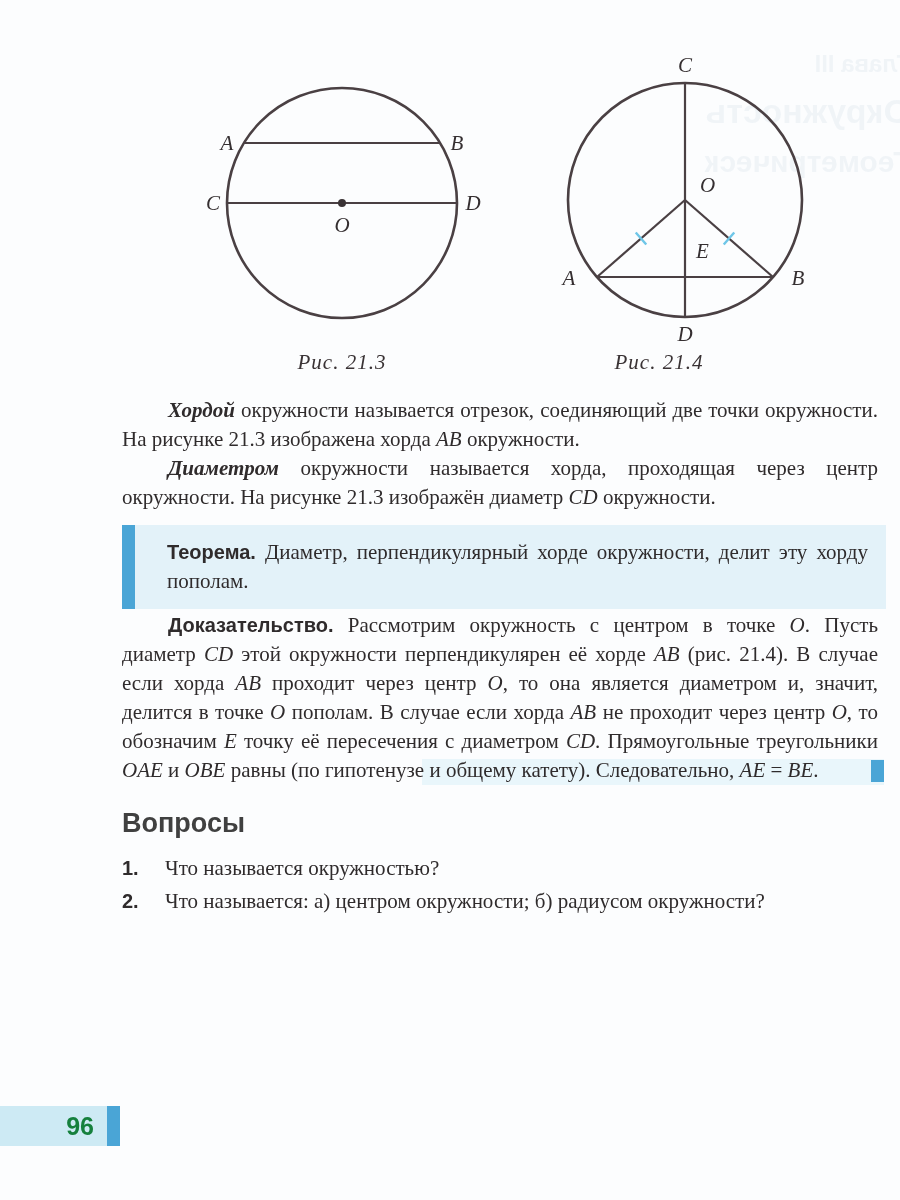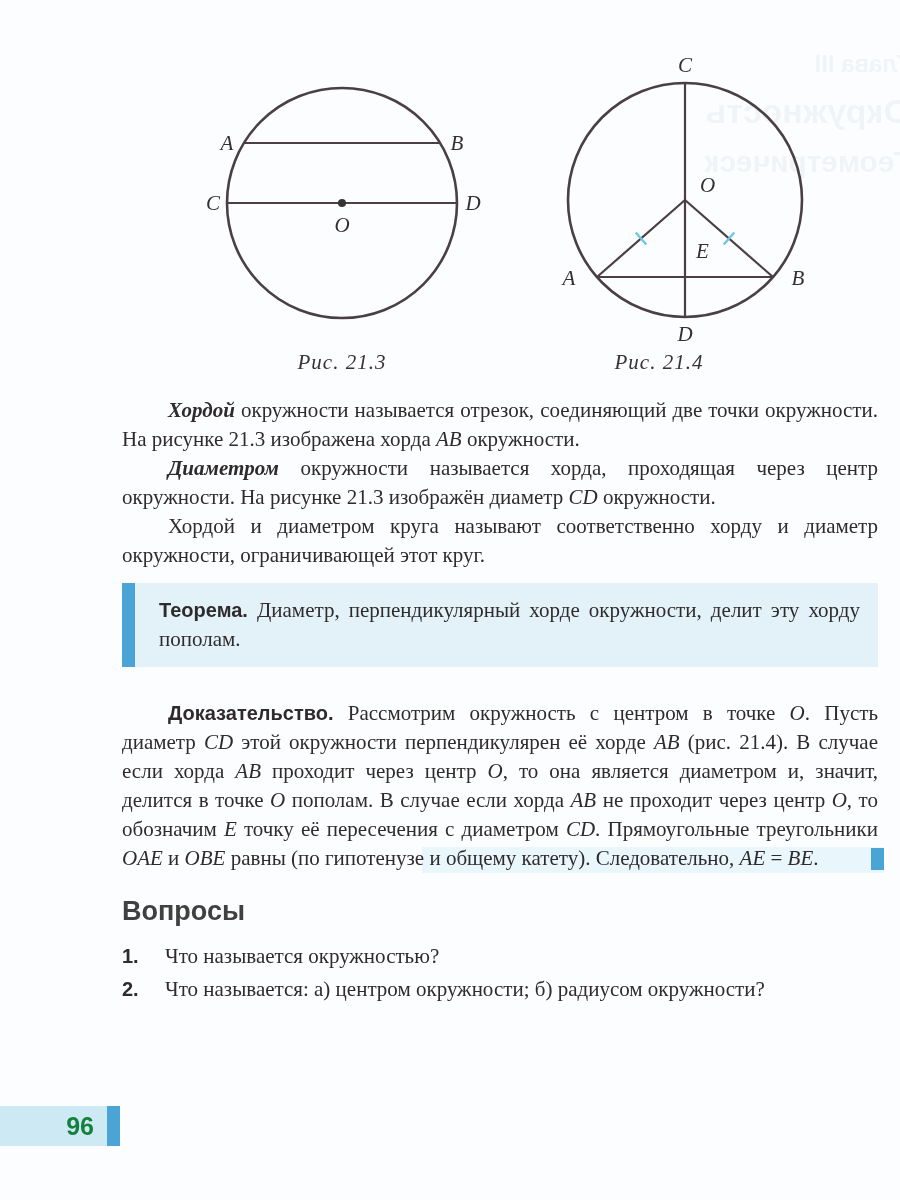--- a/index.html
+++ b/index.html
@@ -24,22 +24,22 @@
   #cap2{left:569px;top:350px;width:180px;}
   .fig-label{font-style:italic;font-size:21px;fill:#352f31;font-family:"Liberation Serif",serif;}
 
   
   .text-col{position:absolute;left:122px;top:396px;width:756px;font-size:21px;line-height:29px;text-align:justify;}
   .para{margin:0;text-indent:46px;}
   .s-lead{font-weight:bold;font-style:italic;}
   .s-var{font-style:italic;}
   .s-bold{font-weight:bold;font-family:"Liberation Sans",sans-serif;font-size:20px;}
 
-  .theorem{margin:13px 0 32px 0;background:#e3f2f9;border-left:13px solid #4aa5d6;
-           padding:13px 18px 13px 24px;width:701px;}
+  .theorem{margin:13px 0 2px 0;background:#e3f2f9;border-left:13px solid #4aa5d6;
+           padding:13px 18px 13px 32px;width:701px;}
   .theorem p{margin:0;text-indent:0;}
 
   .proof-wrap{position:relative;}
   .proof-wrap .para{position:relative;z-index:1;}
   .qed{position:absolute;right:-6px;bottom:3px;width:13px;height:22px;background:#4aa5d6;z-index:2;}
   .bleed-band{position:absolute;left:300px;right:-6px;bottom:0;height:26px;background:#d9f0f8;opacity:0.55;z-index:0;}
 
   .q-heading{margin:22px 0 0 0;color:#404040;font-family:"Liberation Sans",sans-serif;
              font-size:27px;font-weight:bold;line-height:32px;text-align:left;}
   .q-row{display:flex;margin-top:15px;text-align:justify;}
@@ -90,21 +90,20 @@
     <text class="fig-label" x="145" y="150" text-anchor="start">O</text>
     <text class="fig-label" x="141" y="216" text-anchor="start">E</text>
     <text class="fig-label" x="14" y="243" text-anchor="middle">A</text>
     <text class="fig-label" x="243" y="243" text-anchor="middle">B</text>
   </svg>
   <div id="cap2" class="fig-caption">Рис. 21.4</div>
 
   <div class="text-col">
     <p class="para"><span class="s-lead">Хордой</span><span> окружности называется отрезок, соединяющий две точки окружности. На рисунке 21.3 изображена хорда </span><span class="s-var">AB</span><span> окружности.</span></p>
     <p class="para"><span class="s-lead">Диаметром</span><span> окружности называется хорда, проходящая через центр окружности. На рисунке 21.3 изображён диаметр </span><span class="s-var">CD</span><span> окружности.</span></p>
-    <p class="para"><span>Хордой и диаметром круга называют соответственно хорду и диаметр окружности, ограничивающей этот круг.</span></p>
 
     <div class="theorem">
       <p><span class="s-bold">Теорема.</span><span> Диаметр, перпендикулярный хорде окружности, делит эту хорду пополам.</span></p>
     </div>
 
     <div class="proof-wrap">
       <div class="bleed-band"></div>
       <p class="para"><span class="s-bold">Доказательство.</span><span> Рассмотрим окружность с центром в точке </span><span class="s-var">O</span><span>. Пусть диаметр </span><span class="s-var">CD</span><span> этой окружности перпендикулярен её хорде </span><span class="s-var">AB</span><span> (рис. 21.4). В случае если хорда </span><span class="s-var">AB</span><span> проходит через центр </span><span class="s-var">O</span><span>, то она является диаметром и, значит, делится в точке </span><span class="s-var">O</span><span> пополам. В случае если хорда </span><span class="s-var">AB</span><span> не проходит через центр </span><span class="s-var">O</span><span>, то обозначим </span><span class="s-var">E</span><span> точку её пересечения с диаметром </span><span class="s-var">CD</span><span>. Прямоугольные треугольники </span><span class="s-var">OAE</span><span> и </span><span class="s-var">OBE</span><span> равны (по гипотенузе и общему катету). Следовательно, </span><span class="s-var">AE</span><span> = </span><span class="s-var">BE</span><span>.</span></p>
       <span class="qed"></span>
     </div>

